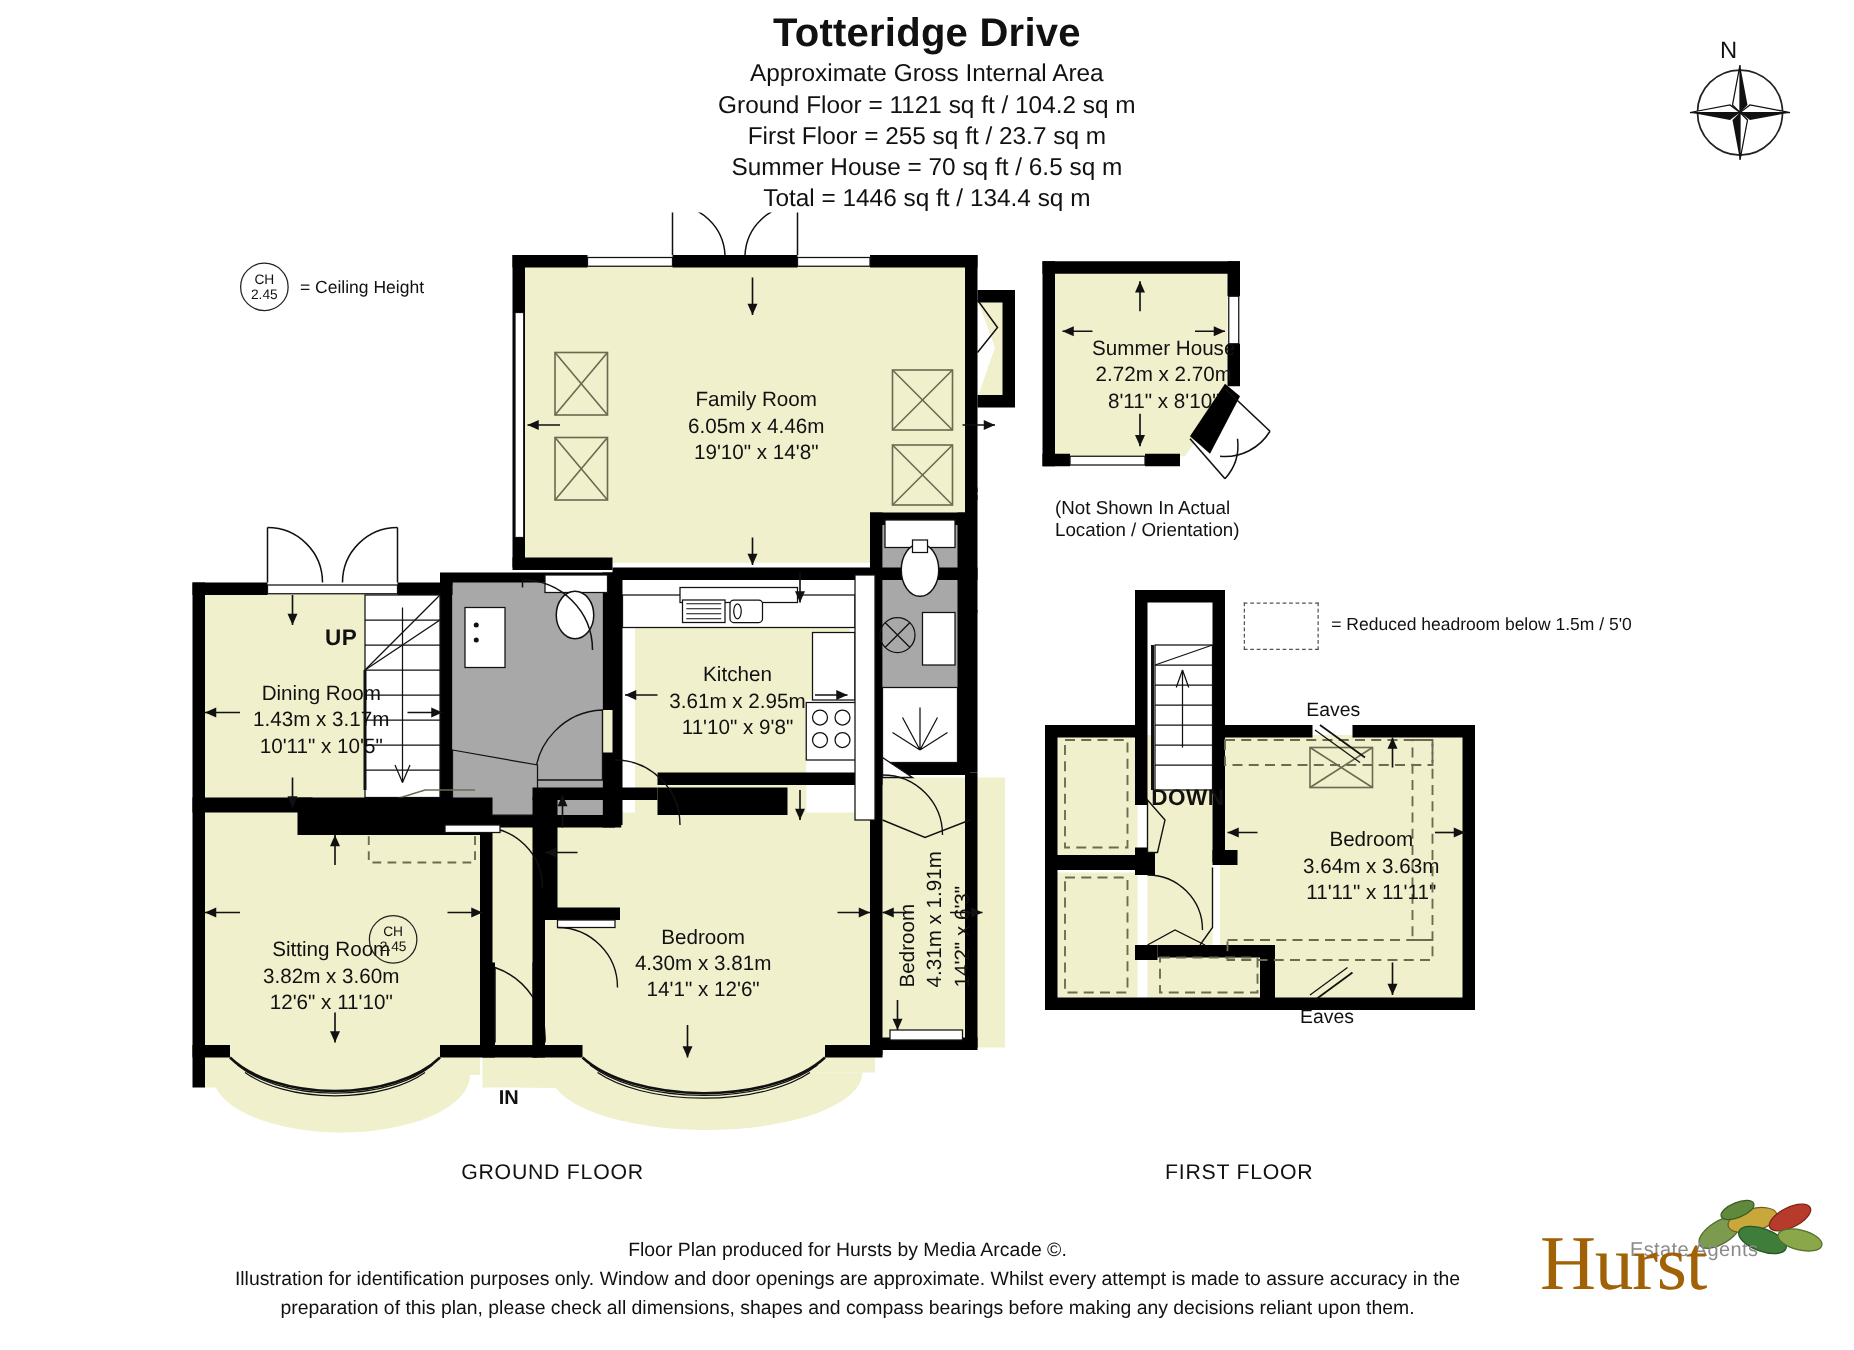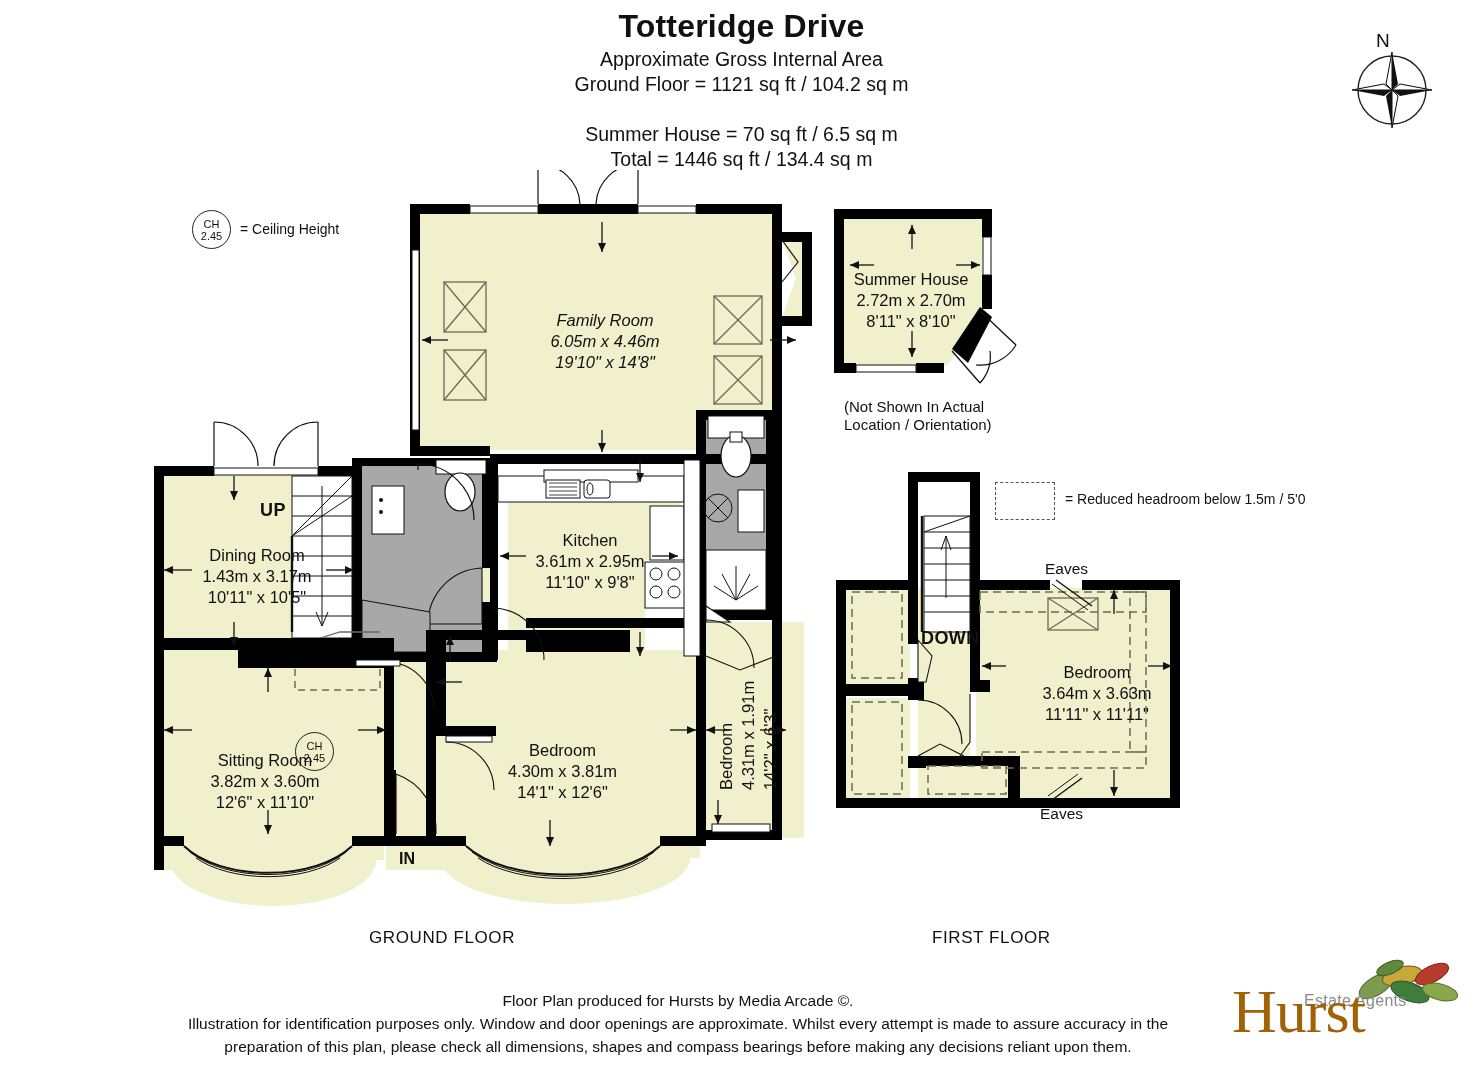--- a/index.html
+++ b/index.html
@@ -27,20 +27,21 @@
   svg{display:block;}
 </style>
 </head>
 <body>
 
 <div id="root">
 
   <div class="abs ttl" style="left:0;top:8px;width:1483px;">Totteridge Drive</div>
   <div class="abs sub" style="left:0;top:48px;width:1483px;">Approximate Gross Internal Area</div>
   <div class="abs sub" style="left:0;top:73px;width:1483px;">Ground Floor = 1121 sq ft / 104.2 sq m</div>
+  <div class="abs sub" style="left:0;top:98px;width:1483px;">First Floor = 255 sq ft / 23.7 sq m</div>
   <div class="abs sub" style="left:0;top:123px;width:1483px;">Summer House = 70 sq ft / 6.5 sq m</div>
   <div class="abs sub" style="left:0;top:148px;width:1483px;">Total = 1446 sq ft / 134.4 sq m</div>
 
   <div class="abs" style="left:1348px;top:30px;width:100px;height:100px;">
     <div class="abs" style="left:28px;top:0px;font-size:19px;">N</div>
     <svg width="100" height="100" viewBox="0 0 100 100" style="position:absolute;left:0;top:22px;">
       <circle cx="44" cy="38" r="34" fill="none" stroke="#222" stroke-width="1.4"></circle>
       <polygon points="44,0 50,32 44,38 38,32" fill="#111"></polygon>
       <polygon points="44,0 38,32 44,38" fill="#fff" stroke="#111" stroke-width="1"></polygon>
       <polygon points="44,76 50,44 44,38 38,44" fill="#111"></polygon>
@@ -302,21 +303,21 @@
           <line x1="566" y1="560" x2="590" y2="560"></line>
             <path d="M566,560 l9,-4 l0,8 z" fill="#111" stroke="none"></path>
           <line x1="620" y1="560" x2="646" y2="560"></line>
             <path d="M646,560 l-9,-4 l0,8 z" fill="#111" stroke="none"></path>
           <line x1="578" y1="630" x2="578" y2="654"></line>
             <path d="M578,654 l-4,-9 l8,0 z" fill="#111" stroke="none"></path>
         </g>
       </g>
     </svg>
 
-    <div class="abs roomlbl" style="left:380px;top:140px;width:170px;font-style:italic;">
+    <div class="abs roomlbl" style="left:380px;top:140px;width:170px;">
       <div>Family Room</div>
       <div>6.05m x 4.46m</div>
       <div>19'10" x 14'8"</div>
     </div>
     <div class="abs roomlbl" style="left:360px;top:360px;width:180px;">
       <div>Kitchen</div>
       <div>3.61m x 2.95m</div>
       <div>11'10" x 9'8"</div>
     </div>
     <div class="abs roomlbl" style="left:22px;top:375px;width:190px;">
@@ -334,21 +335,21 @@
       <div>4.30m x 3.81m</div>
       <div>14'1" x 12'6"</div>
     </div>
 
     <div class="abs" style="left:576px;top:620px;">
       <div class="vert roomlbl" style="position:absolute;left:0;top:0;width:170px;text-align:left;">Bedroom</div>
       <div class="vert roomlbl" style="position:absolute;left:22px;top:0;width:170px;text-align:left;">4.31m x 1.91m</div>
       <div class="vert roomlbl" style="position:absolute;left:44px;top:0;width:170px;text-align:left;">14'2" x 6'3"</div>
     </div>
     <div class="abs updown" style="left:120px;top:330px;">UP</div>
-    <div class="abs inlbl" style="left:259px;top:680px;">IN</div>
+    <div class="abs inlbl" style="left:259px;top:700px;">IN</div>
     <div class="abs chcircle" style="left:155px;top:562px;">
       <span>CH</span>
       <span>2.45</span>
     </div>
   </div>
 
   <div class="abs" style="left:830px;top:205px;width:200px;height:180px;">
     <svg width="200" height="180" viewBox="0 0 200 180">
       <path d="M12,12 L152,12 L152,110 L118,160 L12,160 Z" fill="#f0f0cd"></path>
       <rect x="4" y="4" width="158" height="10" fill="#000"></rect>
@@ -368,21 +369,21 @@
         <line x1="82" y1="20" x2="82" y2="44"></line>
           <path d="M82,20 l-4,9 l8,0 z" fill="#111" stroke="none"></path>
         <line x1="20" y1="60" x2="44" y2="60"></line>
           <path d="M20,60 l9,-4 l0,8 z" fill="#111" stroke="none"></path>
         <line x1="126" y1="60" x2="150" y2="60"></line>
           <path d="M150,60 l-9,-4 l0,8 z" fill="#111" stroke="none"></path>
         <line x1="82" y1="126" x2="82" y2="152"></line>
           <path d="M82,152 l-4,-9 l8,0 z" fill="#111" stroke="none"></path>
       </g>
     </svg>
-    <div class="abs roomlbl" style="left:6px;top:64px;width:150px;">
+    <div class="abs roomlbl" style="left:26px;top:64px;width:150px;">
       <div>Summer House</div>
       <div>2.72m x 2.70m</div>
       <div>8'11" x 8'10"</div>
     </div>
   </div>
   <div class="abs smalltxt" style="left:844px;top:398px;">(Not Shown In Actual</div>
   <div class="abs smalltxt" style="left:844px;top:416px;">Location / Orientation)</div>
 
   <div class="abs" style="left:830px;top:470px;width:400px;height:360px;">
     <svg width="400" height="360" viewBox="0 0 400 360">

